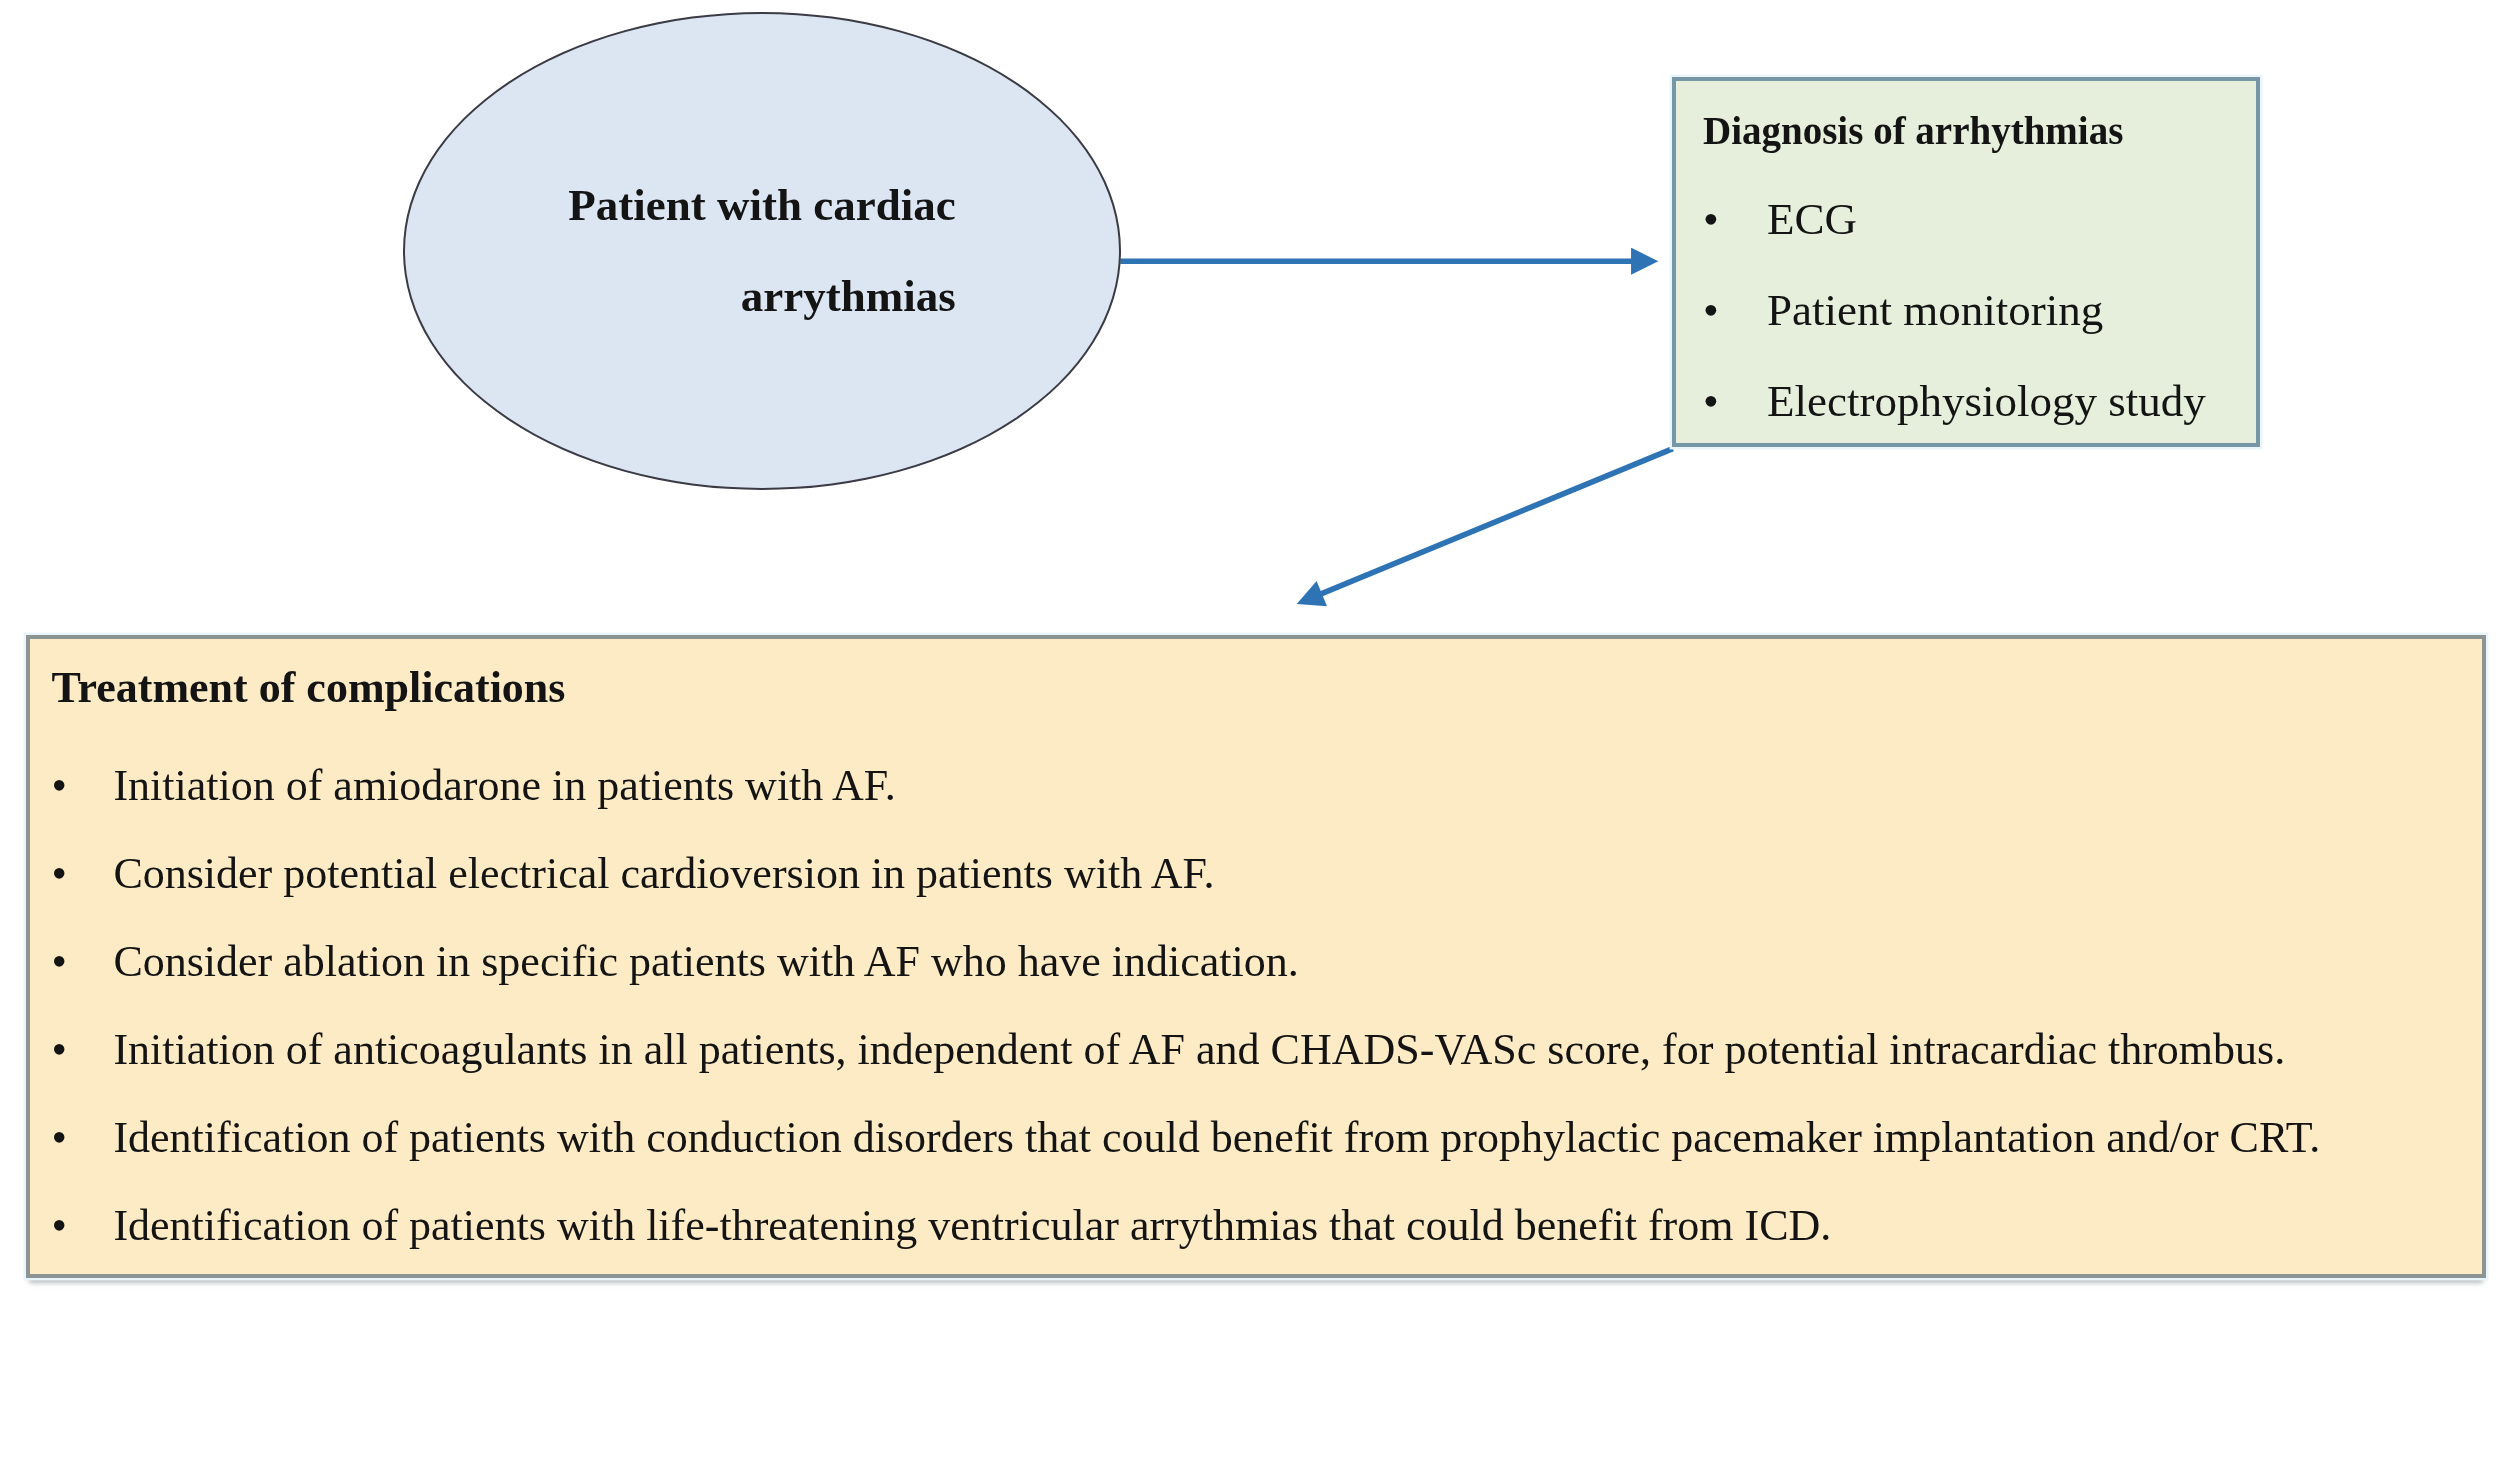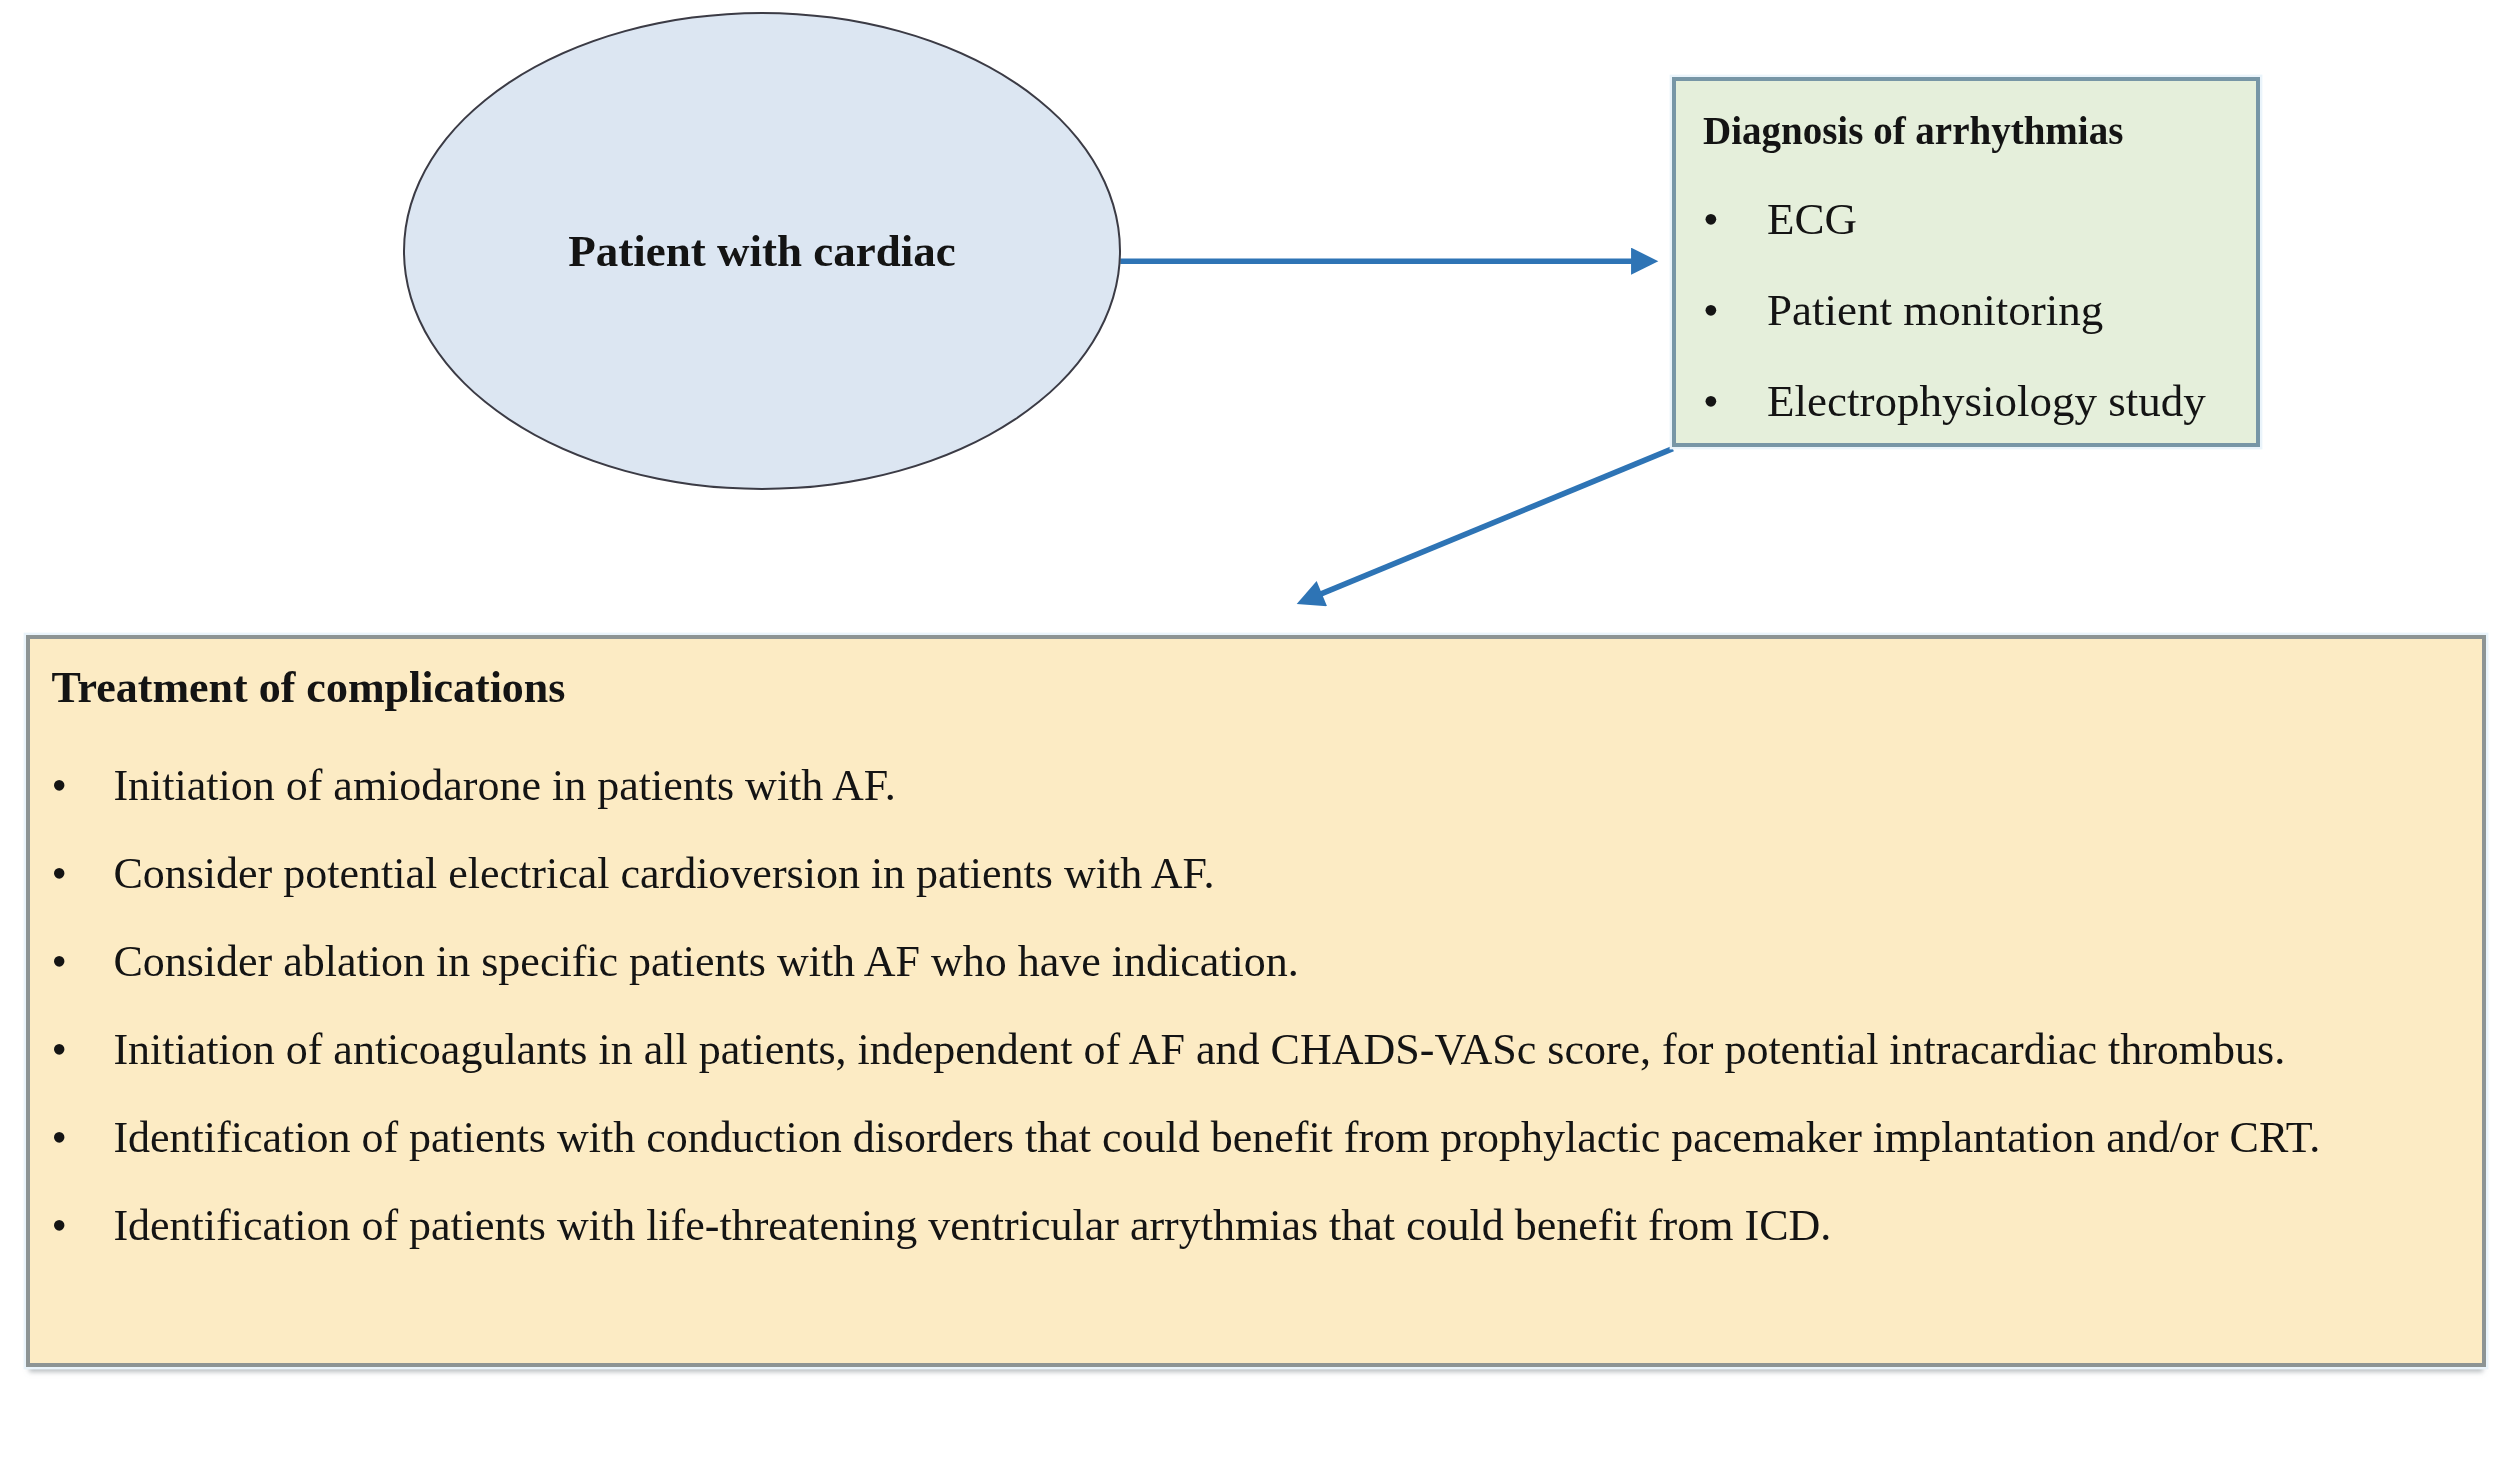--- a/index.html
+++ b/index.html
@@ -32,21 +32,21 @@
     left:1672px; top:77px; width:588px; height:370px;
     background:#e5efdb;
     border:4px solid #7796a6;
     box-shadow:0 0 0 2.4px #eaf4fb;
     padding:11.2px 14.4px 0 27px;
   }
   .diagnosis .list { margin-top:4.8px; }
   .diagnosis .row { font-size:45px; line-height:91px; }
   .diagnosis .marker { width:64px; }
   .treatment {
-    left:26.4px; top:635px; width:2460px; height:732px;
+    left:26.4px; top:635px; width:2460px; height:643px;
     background:#fcebc4;
     border:4px solid #8d9494;
     box-shadow:0 0 0 2.4px #eaf4fb, 0 8px 4.8px -3.2px rgba(125,135,140,0.55);
     padding:8px 24px 0 21px;
   }
   .treatment .box-title { font-size:44px; line-height:82px; }
   .treatment .list { margin-top:13px; }
   .treatment .row { font-size:44px; line-height:88px; }
   .treatment .marker { width:62px; }
   .treatment .itext { flex:1; text-align:justify; }
@@ -61,20 +61,21 @@
     </marker>
   </defs>
   <line x1="1399" y1="326" x2="2042" y2="326" stroke="#2e74b5" stroke-width="7" marker-end="url(#ah)"></line>
   <line x1="2089" y1="560" x2="1646" y2="743" stroke="#2e74b5" stroke-width="7" marker-end="url(#ah)"></line>
 </svg>
 
 <div class="ellipse">
   <div class="ellipse-text">
 
   <div>Patient with cardiac</div>
+      <div>arrythmias</div>
     </div>
 </div>
 
 <div class="box diagnosis">
   <div class="box-title">Diagnosis of arrhythmias</div>
   <div class="list">
 
   <div class="row">
       <span class="marker">•</span>
       <span class="itext">ECG</span>

